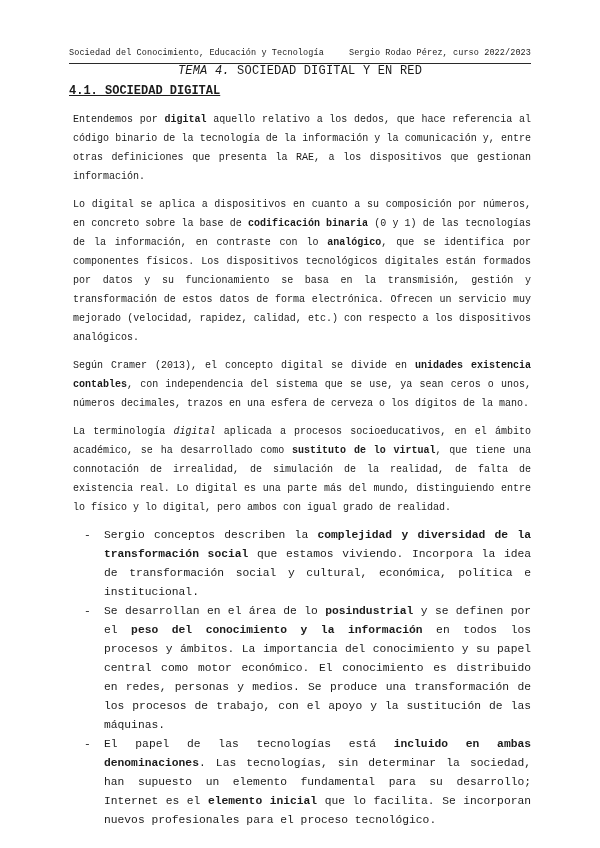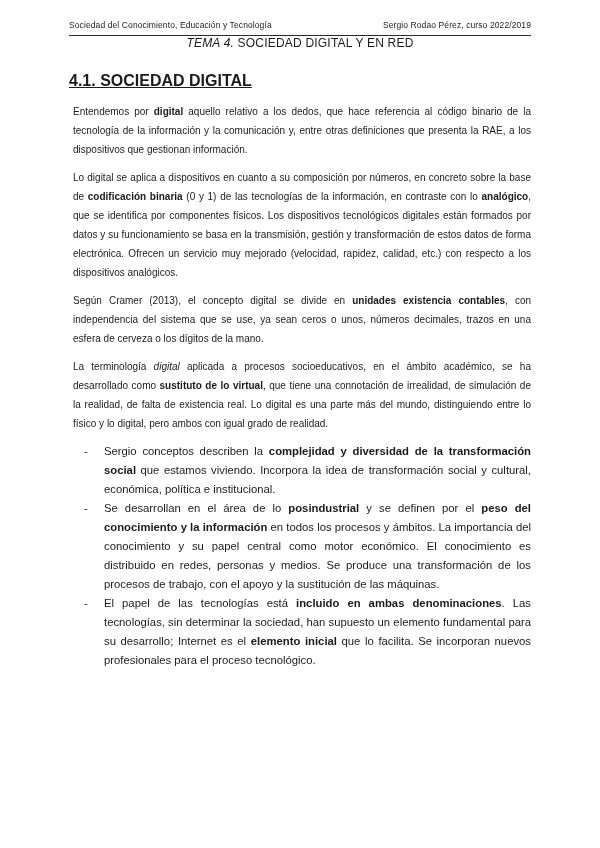--- a/index.html
+++ b/index.html
@@ -6,42 +6,42 @@
     margin: 0;
     padding: 0;
     background: #ffffff;
   }
   .page {
     position: relative;
     width: 600px;
     height: 848px;
     background: #ffffff;
     box-sizing: border-box;
-    padding: 20px 69px 0 69px;
-    font-family: Liberation Sans, sans-serif;
+    padding: 48px 69px 0 69px;
+    font-family: Liberation Mono, monospace;
     color: #1b1b1b;
     overflow: hidden;
   }
   .header {
     display: flex;
     justify-content: space-between;
     align-items: baseline;
     font-size: 8.5px;
     padding-bottom: 5px;
     border-bottom: 1px solid #2a2a2a;
     letter-spacing: 0.1px;
   }
   .doc-title {
     text-align: center;
     font-size: 12px;
     letter-spacing: 0.2px;
   }
   .section-heading {
-    margin-top: 22px;
-    font-size: 16px;
+    margin-top: 6px;
+    font-size: 12px;
     font-weight: bold;
     text-decoration: underline;
   }
   .para {
     margin: 12px 0 9px 4px;
     font-size: 10px;
     line-height: 19px;
     text-align: justify;
   }
   .para + .para {
@@ -68,21 +68,21 @@
   .b { font-weight: bold; }
   .i { font-style: italic; }
 </style>
 </head>
 <body>
 
 <div class="page">
 
   <div class="header">
     <span>Sociedad del Conocimiento, Educación y Tecnología</span>
-    <span>Sergio Rodao Pérez, curso 2022/2019</span>
+    <span>Sergio Rodao Pérez, curso 2022/2023</span>
   </div>
 
   <div class="doc-title"><span class="i">TEMA 4.</span><span> SOCIEDAD DIGITAL Y EN RED</span></div>
 
   <div class="section-heading">4.1. SOCIEDAD DIGITAL</div>
 
   <p class="para"><span>Entendemos por </span><span class="b">digital</span><span> aquello relativo a los dedos, que hace referencia al código binario de la tecnología de la información y la comunicación y, entre otras definiciones que presenta la RAE, a los dispositivos que gestionan información.</span></p>
   <p class="para"><span>Lo digital se aplica a dispositivos en cuanto a su composición por números, en concreto sobre la base de </span><span class="b">codificación binaria</span><span> (0 y 1) de las tecnologías de la información, en contraste con lo </span><span class="b">analógico</span><span>, que se identifica por componentes físicos. Los dispositivos tecnológicos digitales están formados por datos y su funcionamiento se basa en la transmisión, gestión y transformación de estos datos de forma electrónica. Ofrecen un servicio muy mejorado (velocidad, rapidez, calidad, etc.) con respecto a los dispositivos analógicos.</span></p>
   <p class="para"><span>Según Cramer (2013), el concepto digital se divide en </span><span class="b">unidades existencia contables</span><span>, con independencia del sistema que se use, ya sean ceros o unos, números decimales, trazos en una esfera de cerveza o los dígitos de la mano.</span></p>
   <p class="para"><span>La terminología </span><span class="i">digital</span><span> aplicada a procesos socioeducativos, en el ámbito académico, se ha desarrollado como </span><span class="b">sustituto de lo virtual</span><span>, que tiene una connotación de irrealidad, de simulación de la realidad, de falta de existencia real. Lo digital es una parte más del mundo, distinguiendo entre lo físico y lo digital, pero ambos con igual grado de realidad.</span></p>

